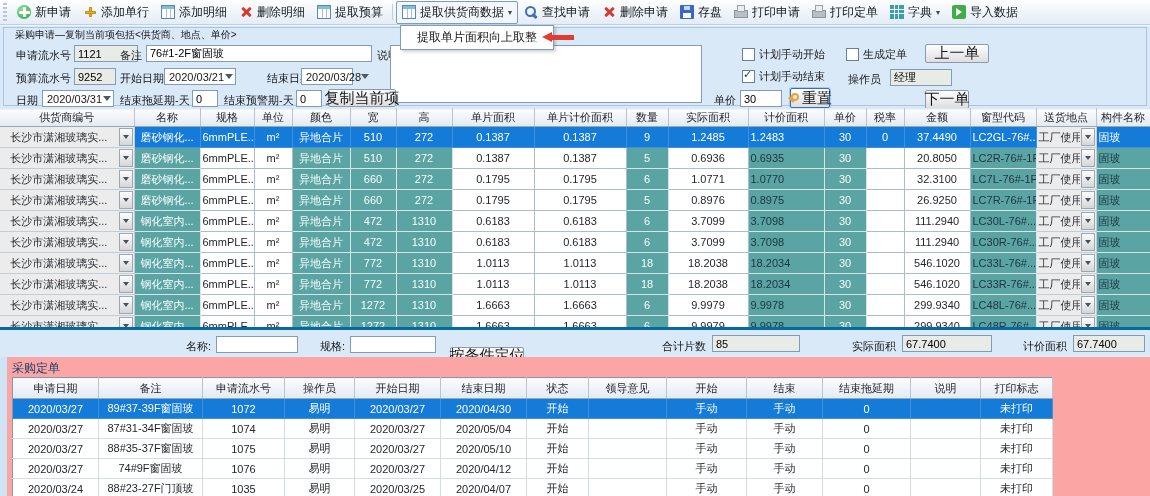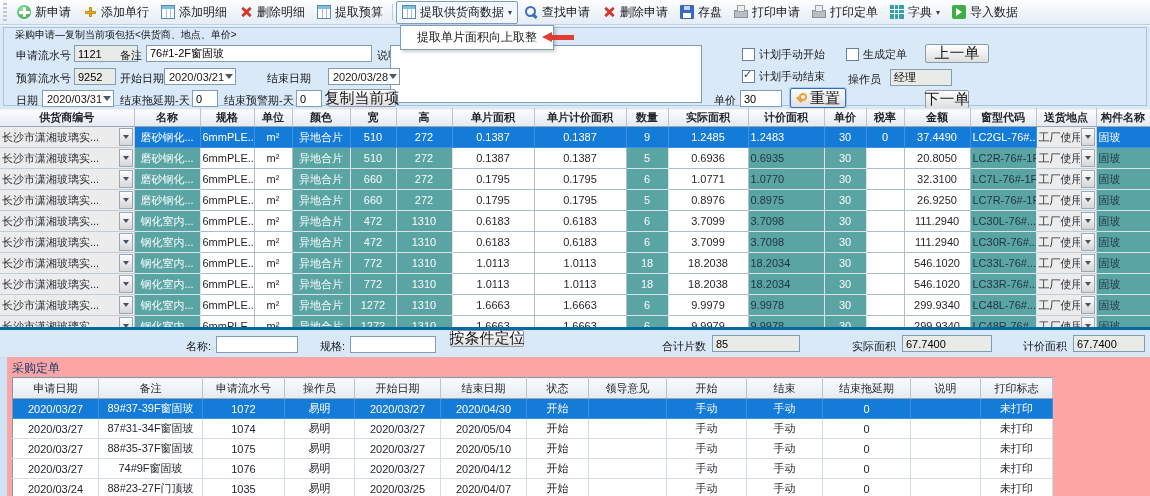--- a/index.html
+++ b/index.html
@@ -75,32 +75,32 @@
   .reset-ic{width:11px;height:11px;position:relative;margin-right:3px;flex:none}
   .reset-ic::before{content:"";position:absolute;left:0;top:5px;width:7px;height:3px;background:#e8a33c;border-radius:1px;transform:rotate(45deg)}
   .reset-ic::after{content:"";position:absolute;right:0;top:0;width:4px;height:4px;border:2px solid #e8a33c;border-radius:50%}
   .cb{position:absolute;display:flex;align-items:center;font-size:11px;white-space:nowrap}
   .cb .box{width:11px;height:11px;background:#fff;border:1px solid #6a7f99;margin-right:4px;position:relative;flex:none}
   .cb.checked .box::after{content:"✓";position:absolute;left:0;top:-3px;font-size:11px;font-weight:bold;color:#1c4b1e}
   .note-ta{position:absolute;left:390px;top:19px;width:312px;height:58px;box-sizing:border-box;
     border:1px solid #7f9db9;background:#fff;resize:none;font-family:inherit;font-size:11px}
   
   .main-grid{position:absolute;left:0;top:108px;border-collapse:collapse;table-layout:fixed;width:1150px;font-size:11px}
-  .main-grid th{height:17px;font-weight:bold;color:#23272d;background:linear-gradient(#fbfcfd,#e4eaf2);
+  .main-grid th{height:17px;font-weight:normal;color:#23272d;background:linear-gradient(#fbfcfd,#e4eaf2);
     border-right:1px solid #b9c4d2;border-bottom:1px solid #98a8ba;border-top:1px solid #dfe6ee;
     overflow:hidden;white-space:nowrap;padding:0 1px}
   .main-grid td{height:20px;overflow:hidden;white-space:nowrap;padding:0 2px;text-align:center}
   .main-grid td.teal{background:#5aa4a4;color:#fbfdfd;border-right:1px solid #d9e4ea;border-bottom:1px solid #d9e4ea}
   .main-grid td.tealdark{background:#5aa4a4;color:#1f3340;border-right:1px solid #d9e4ea;border-bottom:1px solid #d9e4ea;text-align:left}
   .main-grid td.white{background:#fff;color:#23272d;border:1px solid #aabecb}
   .main-grid td.dd{background:#ececec;color:#2b2f35;border-right:1px solid #c3cdd6;border-bottom:1px solid #c3cdd6;padding:0}
   .main-grid tr.sel td.teal,.main-grid tr.sel td.tealdark,.main-grid tr.sel td.white{
     background:#157bd8;color:#fff;border-color:#3e91e2}
   .ddwrap{display:flex;align-items:center;height:20px}
-  .ddtxt{flex:1;overflow:hidden;white-space:nowrap;text-align:left;padding:0 2px}
+  .ddtxt{flex:1;overflow:hidden;white-space:nowrap;text-align:center;padding:0 2px}
   .ddtxt.ctr{text-align:center}
   .ddarr{width:14px;height:18px;margin:1px;background:linear-gradient(#fdfdfd,#d6d6d6);
     border:1px solid #9aa8b5;box-sizing:border-box;display:flex;align-items:center;justify-content:center;flex:none}
   .ddarr::after{content:"";width:0;height:0;border-left:3.5px solid transparent;border-right:3.5px solid transparent;border-top:4px solid #45525f}
   
   .filter-bar{position:absolute;left:0;top:327px;width:1150px;height:30px;background:#d9e9f8;
     border-top:3px solid #0369a1;box-sizing:border-box;font-size:11px}
   
   .orders-panel{position:absolute;left:0;top:357px;width:1150px;height:139px;background:#fca5a5;font-size:11px}
   .orders-strip{position:absolute;left:0;top:0;width:7px;height:139px;background:#cfe3f5}
@@ -194,21 +194,21 @@
   <textarea class="note-ta" style=""></textarea>
 
   <span class="flabel" style="left:16px;top:45px">预算流水号</span>
   <input class="tbox ro" style="left: 74px; top: 42px; width: 42px;" value="9252">
   <span class="flabel" style="left:120px;top:45px">开始日期</span>
   <div class="combo" style="left:164px;top:42px;width:72px">
     <span>2020/03/21</span>
     <span class="carr"></span>
   </div>
   <span class="flabel" style="left:267px;top:45px">结束日期</span>
-  <div class="combo" style="left:328px;top:42px;width:72px">
+  <div class="combo" style="left:301px;top:42px;width:52px">
     <span>2020/03/28</span>
     <span class="carr"></span>
   </div>
 
   <span class="flabel" style="left:16px;top:67px">日期</span>
   <div class="combo" style="left:42px;top:64px;width:72px">
     <span>2020/03/31</span>
     <span class="carr"></span>
   </div>
   <span class="flabel" style="left:120px;top:67px">结束拖延期-天</span>
@@ -229,21 +229,21 @@
 
   <div class="cb checked" style="left:742px;top:43px">
     <span class="box"></span>
     <span>计划手动结束</span>
   </div>
   <span class="flabel" style="left:848px;top:46px">操作员</span>
   <input class="tbox ro" style="left: 890px; top: 43px; width: 62px;" value="经理">
 
   <span class="flabel" style="left:714px;top:67px">单价</span>
   <input class="tbox" style="left: 740px; top: 64px; width: 42px;" value="30">
-  <div class="btn focus" style="left:790px;top:62px;width:56px;height:20px">
+  <div class="btn focus" style="left:790px;top:62px;width:40px;height:20px">
     <span class="reset-ic"></span>
     <span>重置</span>
   </div>
   <div class="btn" style="left:925px;top:64px;width:44px;height:19px">下一单</div>
 </div>
 
 <table class="main-grid">
   <colgroup>
       <col style="width: 134px;">
       <col style="width: 66px;">
@@ -588,21 +588,21 @@
         <td class="tealdark">固玻</td>
       </tr>
     </tbody>
 </table>
 
 <div class="filter-bar">
   <span class="flabel" style="left:186px;top:9px">名称:</span>
   <input class="tbox" style="left: 216px; top: 6px; width: 82px;" value="">
   <span class="flabel" style="left:320px;top:9px">规格:</span>
   <input class="tbox" style="left: 350px; top: 6px; width: 86px;" value="">
-  <div class="btn" style="left:450px;top:0;width:74px;height:17px">按条件定位</div>
+  <div class="btn" style="left:450px;top:17px;width:74px;height:17px">按条件定位</div>
   <span class="flabel" style="left:662px;top:9px">合计片数</span>
   <input class="tbox ro" style="left: 712px; top: 5px; width: 88px;" value="85">
   <span class="flabel" style="left:852px;top:9px">实际面积</span>
   <input class="tbox ro" style="left: 902px; top: 5px; width: 90px;" value="67.7400">
   <span class="flabel" style="left:1023px;top:9px">计价面积</span>
   <input class="tbox ro" style="left: 1073px; top: 5px; width: 72px;" value="67.7400">
 </div>
 
 <div class="orders-panel">
   <span class="orders-strip"></span>

